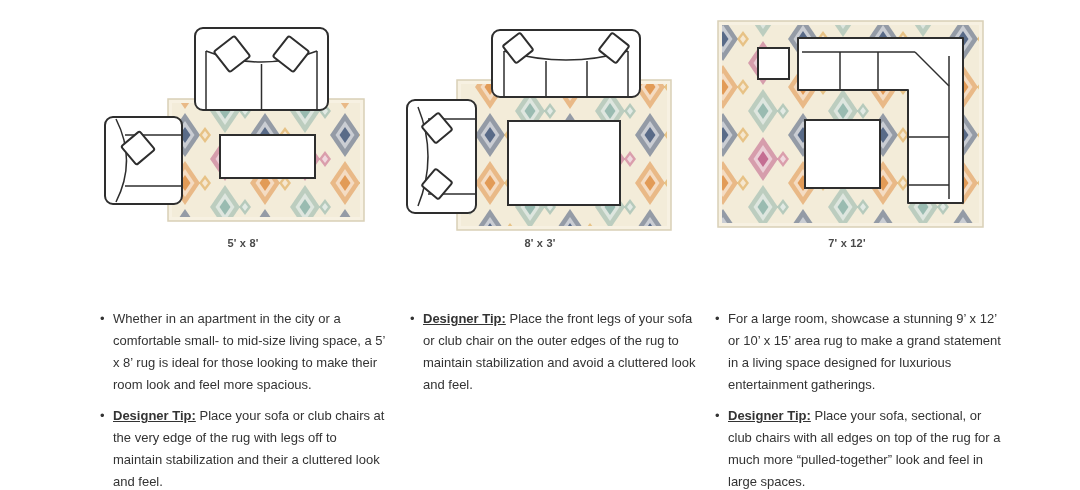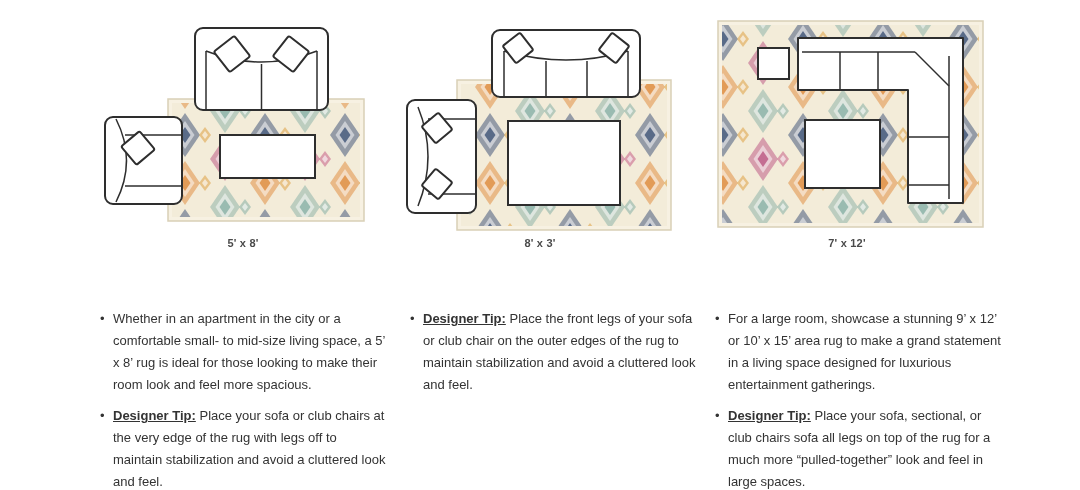--- a/index.html
+++ b/index.html
@@ -184,35 +184,35 @@
   </figure>
 
   <div class="notes">
 
     <ul class="note-col c1">
       <li>
         <span>Whether in an apartment in the city or a comfortable small- to mid-size living space, a 5’ x 8’ rug is ideal for those looking to make their room look and feel more spacious.</span>
       </li>
       <li>
         <strong>Designer Tip:</strong>
-        <span>Place your sofa or club chairs at the very edge of the rug with legs off to maintain stabilization and avoid a cluttered look and feel.</span>
+        <span>Place your sofa or club chairs at the very edge of the rug with legs off to maintain stabilization and their a cluttered look and feel.</span>
       </li>
     </ul>
 
     <ul class="note-col c2">
       <li>
         <strong>Designer Tip:</strong>
         <span>Place the front legs of your sofa or club chair on the outer edges of the rug to maintain stabilization and avoid a cluttered look and feel.</span>
       </li>
     </ul>
 
     <ul class="note-col c3">
       <li>
         <span>For a large room, showcase a stunning 9’ x 12’ or 10’ x 15’ area rug to make a grand statement in a living space designed for luxurious entertainment gatherings.</span>
       </li>
       <li>
         <strong>Designer Tip:</strong>
-        <span>Place your sofa, sectional, or club chairs sofa all legs on top of the rug for a much more “pulled-together” look and feel in large spaces.</span>
+        <span>Place your sofa, sectional, or club chairs with all edges on top of the rug for a much more “pulled-together” look and feel in large spaces.</span>
       </li>
     </ul>
 
   </div>
 </div>
 
 </body></html>

